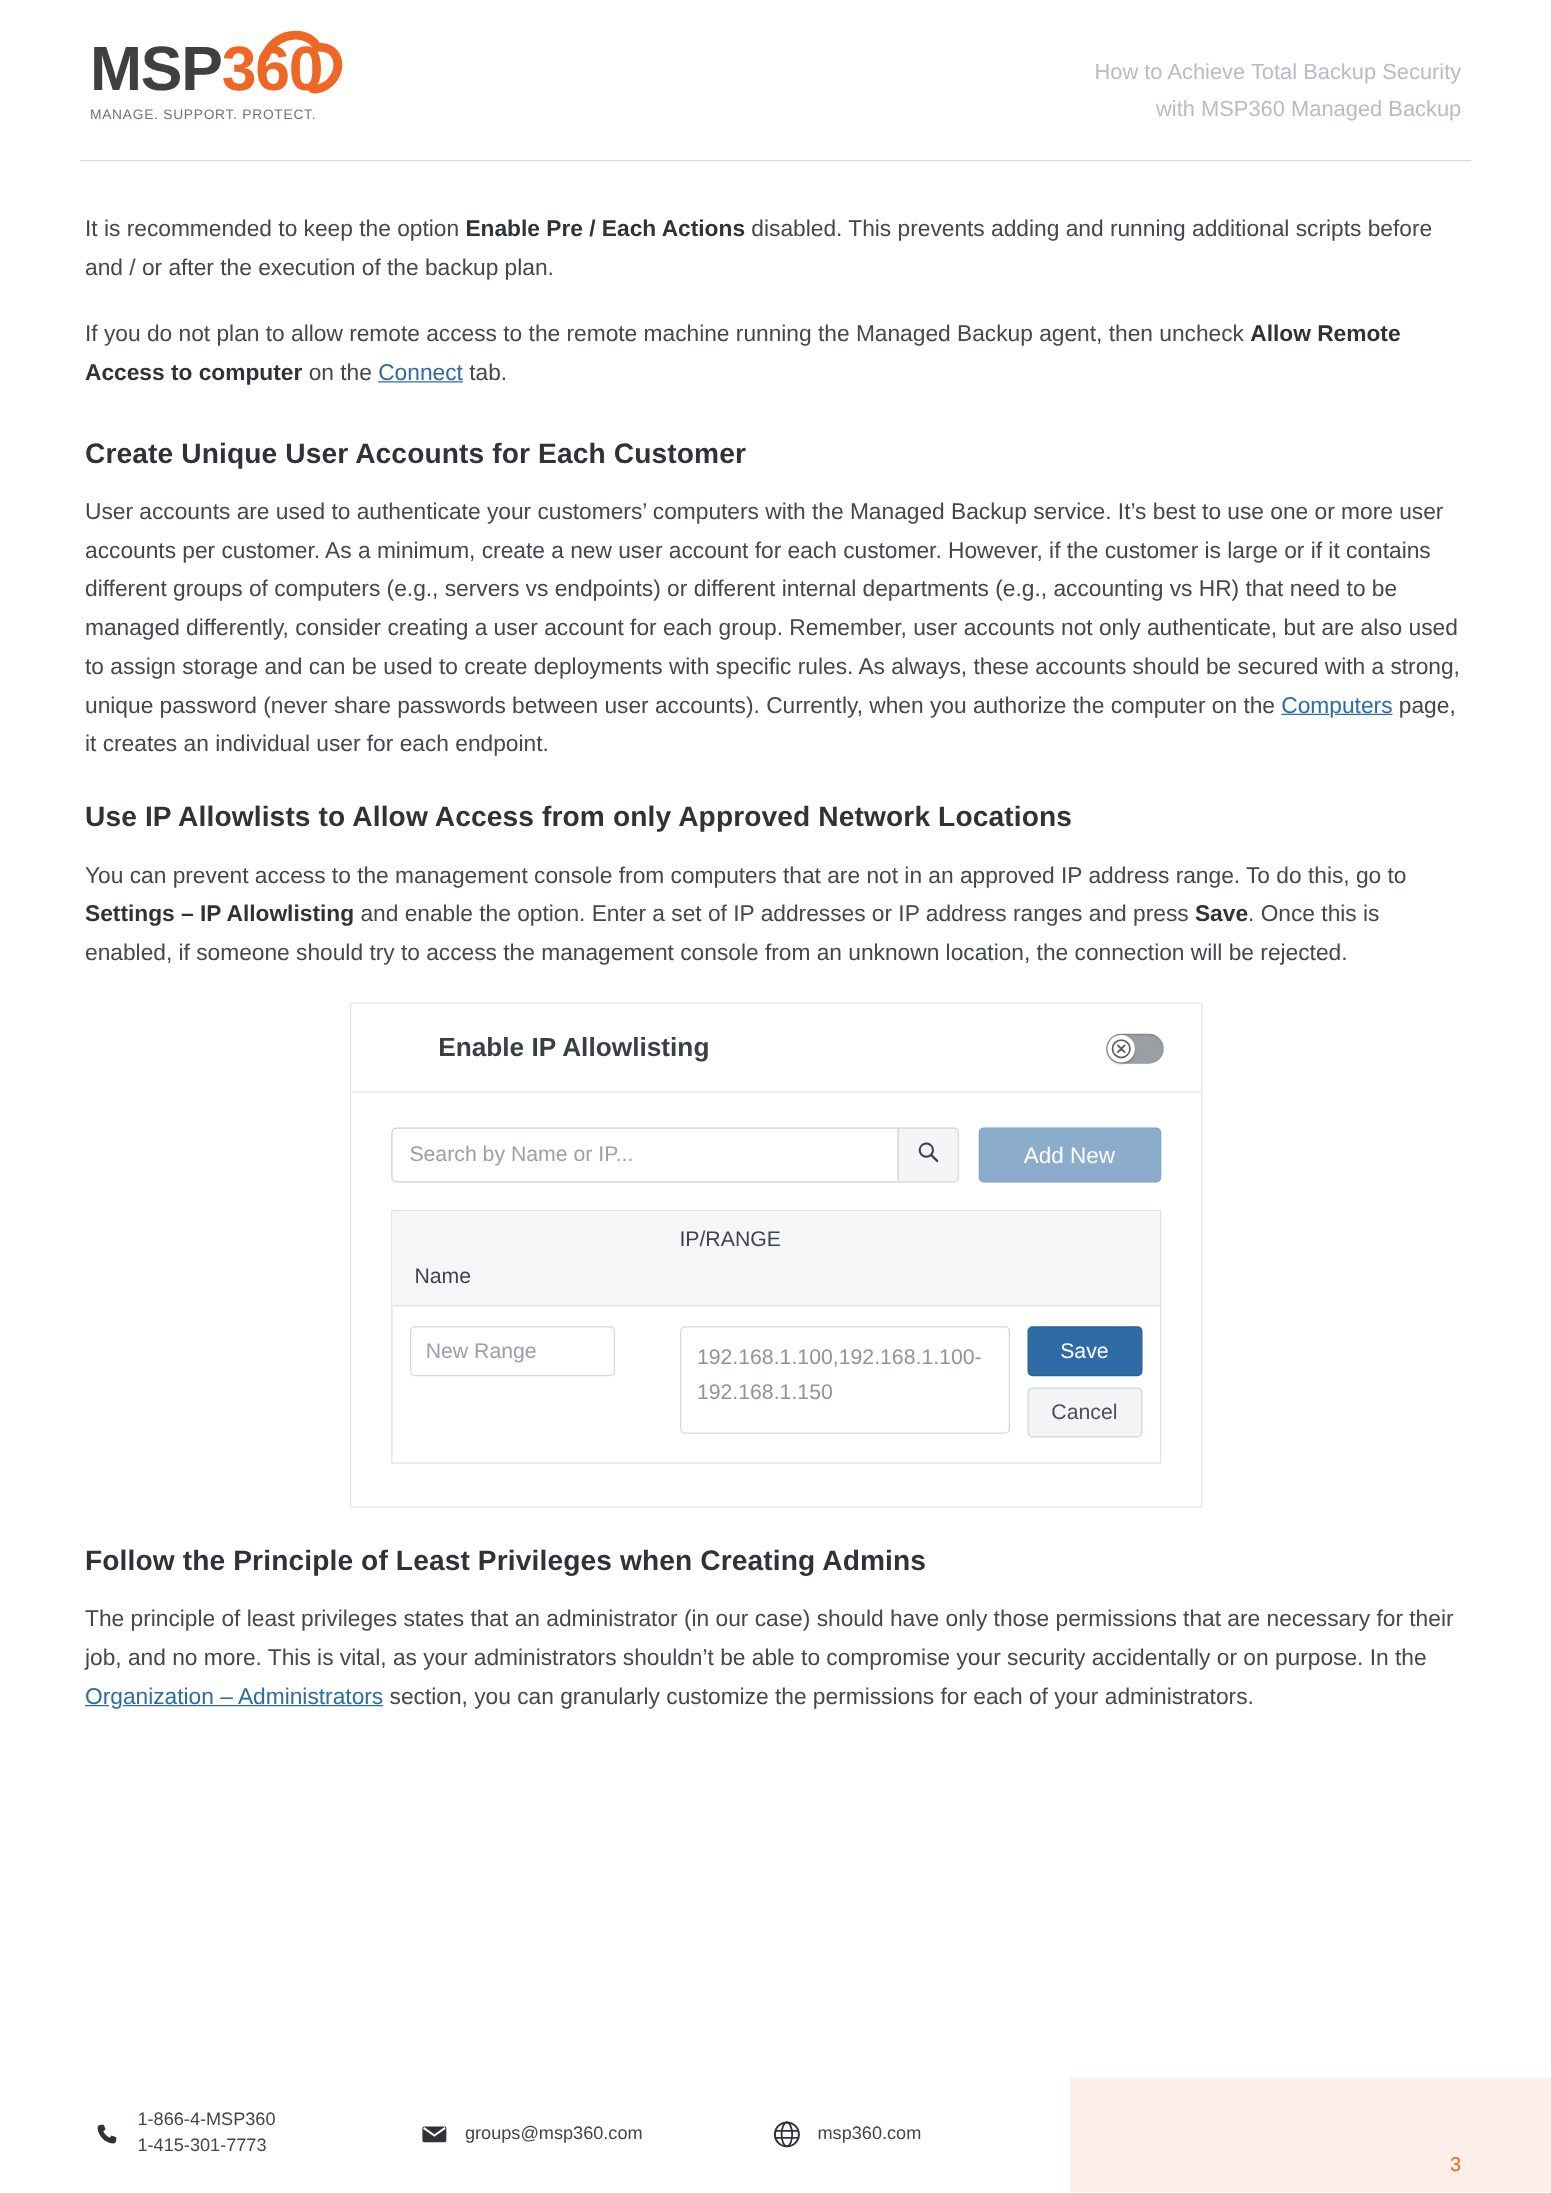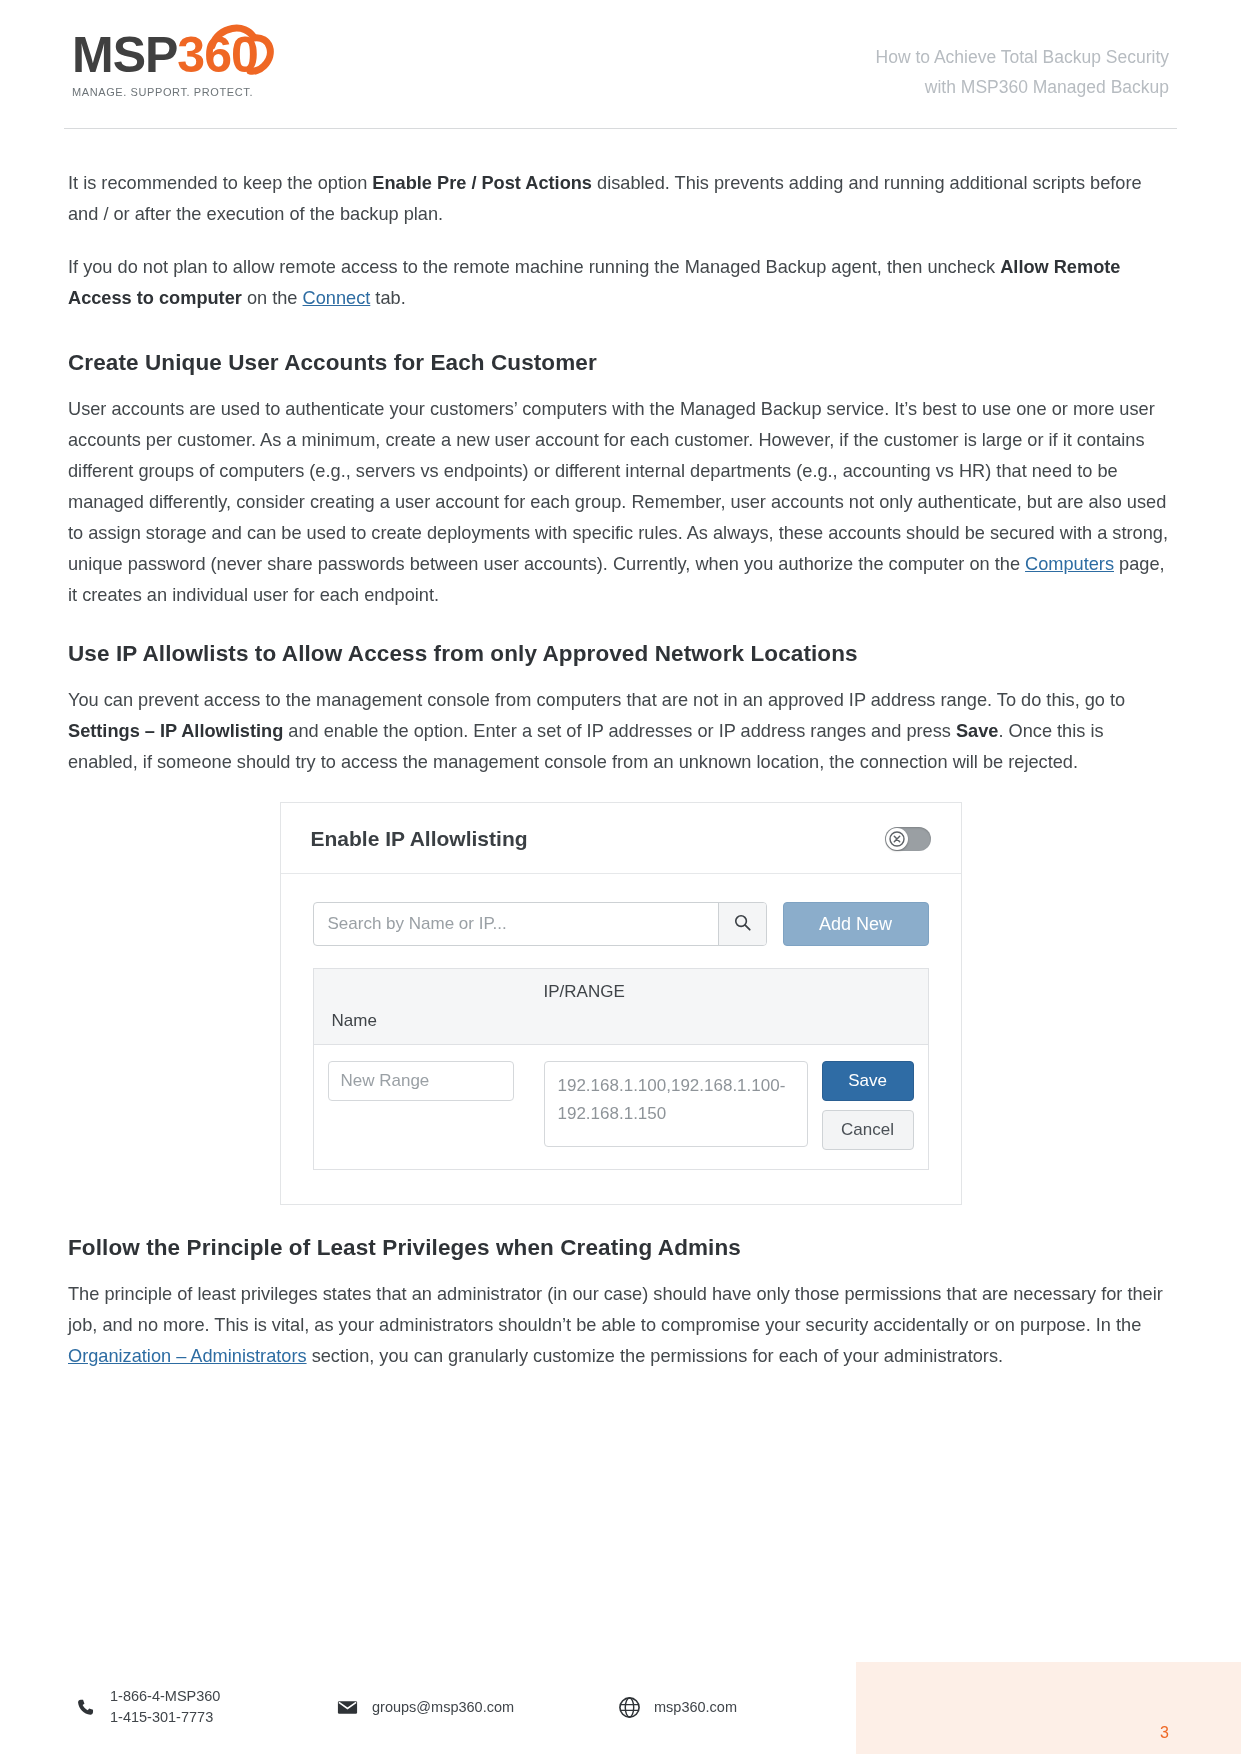--- a/index.html
+++ b/index.html
@@ -83,21 +83,21 @@
     width: 682px;
     background: #ffffff;
     border: 1px solid #e3e5e7;
   }
   .panel-head {
     display: flex; align-items: center; justify-content: space-between;
     padding: 24px 30px 22px 30px;
     border-bottom: 1px solid #e6e8ea;
   }
   .panel-title {
-    font-size: 21px; font-weight: bold; color: #3a3f43;
+    font-size: 21px; font-weight: bold; color: #3a3f43; margin-left: 40px;
   }
   .toggle {
     width: 46px; height: 24px; border-radius: 12px;
     background: #9a9fa3; position: relative; cursor: pointer;
     box-shadow: inset 0 1px 2px rgba(0,0,0,.18);
   }
   .toggle .knob {
     position: absolute; left: 1px; top: 1px;
     width: 22px; height: 22px; border-radius: 50%;
     background: #ffffff;
@@ -138,21 +138,21 @@
     display: flex; background: #f5f6f7; border-bottom: 1px solid #dfe1e4;
     padding: 13px 0;
   }
   .th { font-size: 17px; color: #3f4448; }
   .th.name { width: 230px; padding-left: 18px; margin-top: 29px; }
   .th.range { flex: 1; }
 
   .tbl-row { display: flex; align-items: flex-start; padding: 16px 14px 18px 14px; }
   .cell-name { width: 216px; padding-right: 10px; }
   .name-input {
-    width: 186px; height: 40px;
+    width: 164px; height: 40px;
     border: 1px solid #d5d8db; border-radius: 4px;
     padding: 0 12px; font-size: 17px; color: #585e63;
     outline: none; background: #fff;
     font-family: "Liberation Sans", sans-serif;
   }
   .name-input::placeholder { color: #9aa0a5; }
   .cell-range { flex: 1; padding-right: 14px; }
   .range-input {
     width: 100%; height: 86px;
     border: 1px solid #d5d8db; border-radius: 4px;
@@ -218,21 +218,21 @@
     </div>
     <div class="header-title">
       <div>How to Achieve Total Backup Security</div>
       <div>with MSP360 Managed Backup</div>
     </div>
     <div class="header-rule"></div>
   </div>
 
   <div class="content">
 
-    <p class="para"><span>It is recommended to keep the option </span><b>Enable Pre / Post Actions</b><span> disabled. This prevents adding and running additional scripts before and / or after the execution of the backup plan.</span></p>
+    <p class="para"><span>It is recommended to keep the option </span><b>Enable Pre / Each Actions</b><span> disabled. This prevents adding and running additional scripts before and / or after the execution of the backup plan.</span></p>
 
     <p class="para"><span> If you do not plan to allow remote access to the remote machine running the Managed Backup agent, then uncheck </span><b>Allow Remote Access to computer</b><span> on the </span><a class="doclink" href="#">Connect</a><span> tab.</span></p>
 
     <h2 class="section first">Create Unique User Accounts for Each Customer</h2>
 
     <p class="para"><span>User accounts are used to authenticate your customers’ computers with the Managed Backup service. It’s best to use one or more user accounts per customer. As a minimum, create a new user account for each customer. However, if the customer is large or if it contains different groups of computers (e.g., servers vs endpoints) or different internal departments (e.g., accounting vs HR) that need to be managed differently, consider creating a user account for each group. Remember, user accounts not only authenticate, but are also used to assign storage and can be used to create deployments with specific rules. As always, these accounts should be secured with a strong, unique password (never share passwords between user accounts). Currently, when you authorize the computer on the </span><a class="doclink" href="#">Computers</a><span> page, it creates an individual user for each endpoint.</span></p>
 
     <h2 class="section">Use IP Allowlists to Allow Access from only Approved Network Locations</h2>
 
     <p class="para"><span>You can prevent access to the management console from computers that are not in an approved IP address range. To do this, go to </span><b>Settings – IP Allowlisting</b><span> and enable the option. Enter a set of IP addresses or IP address ranges and press </span><b>Save</b><span>. Once this is enabled, if someone should try to access the management console from an unknown location, the connection will be rejected.</span></p>

